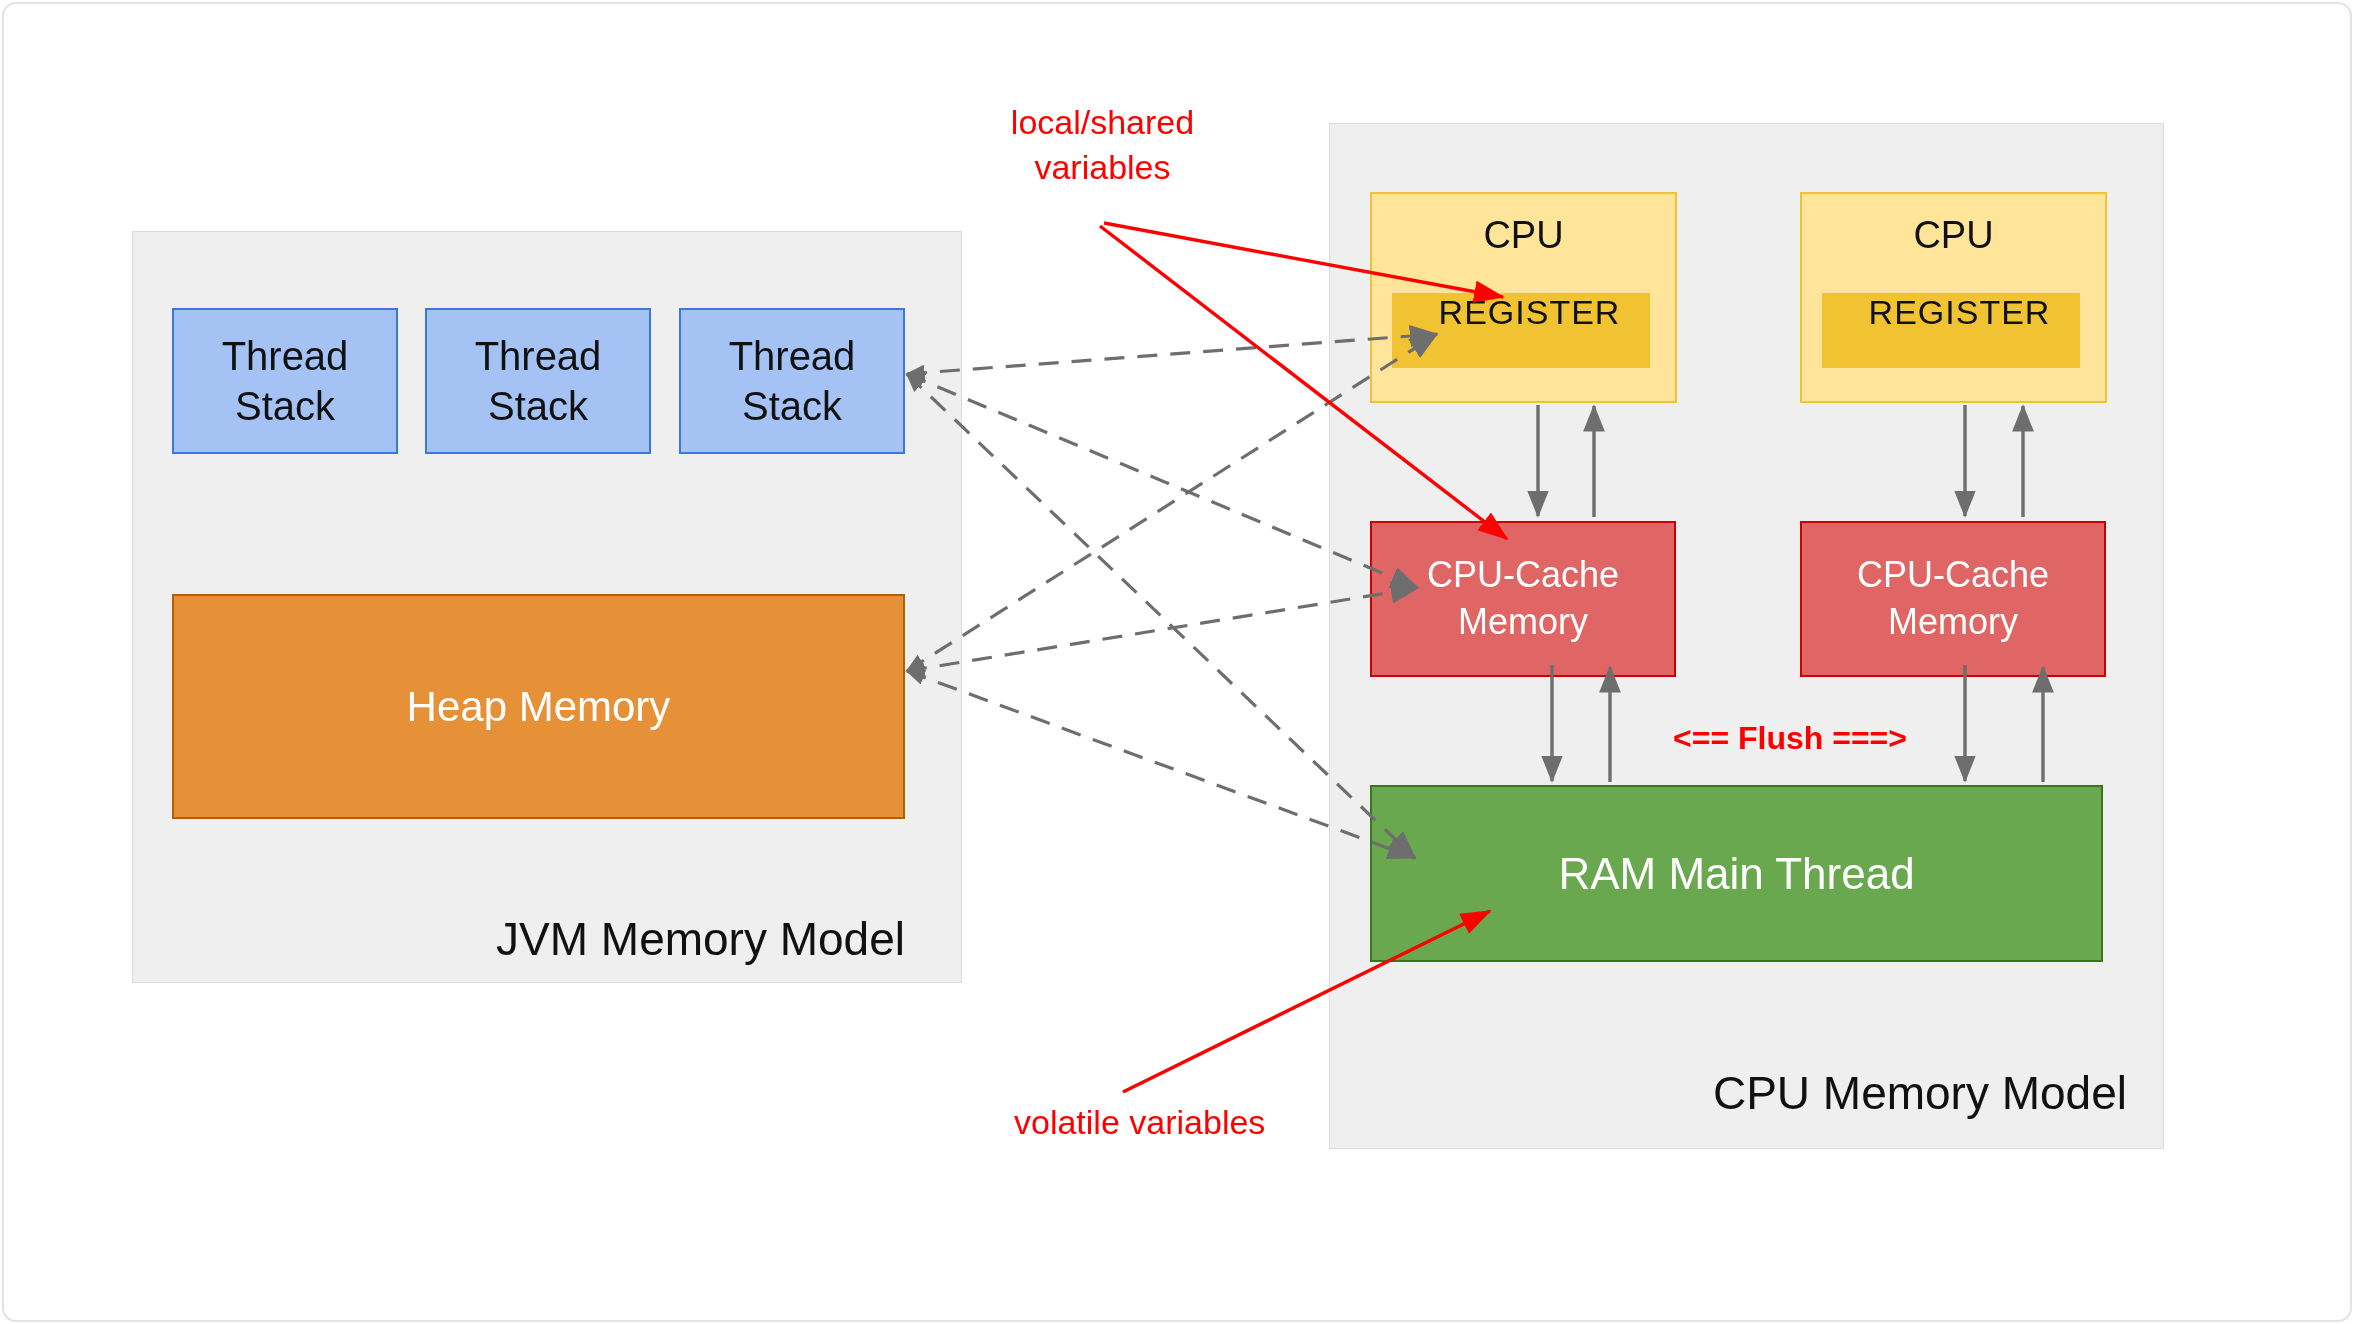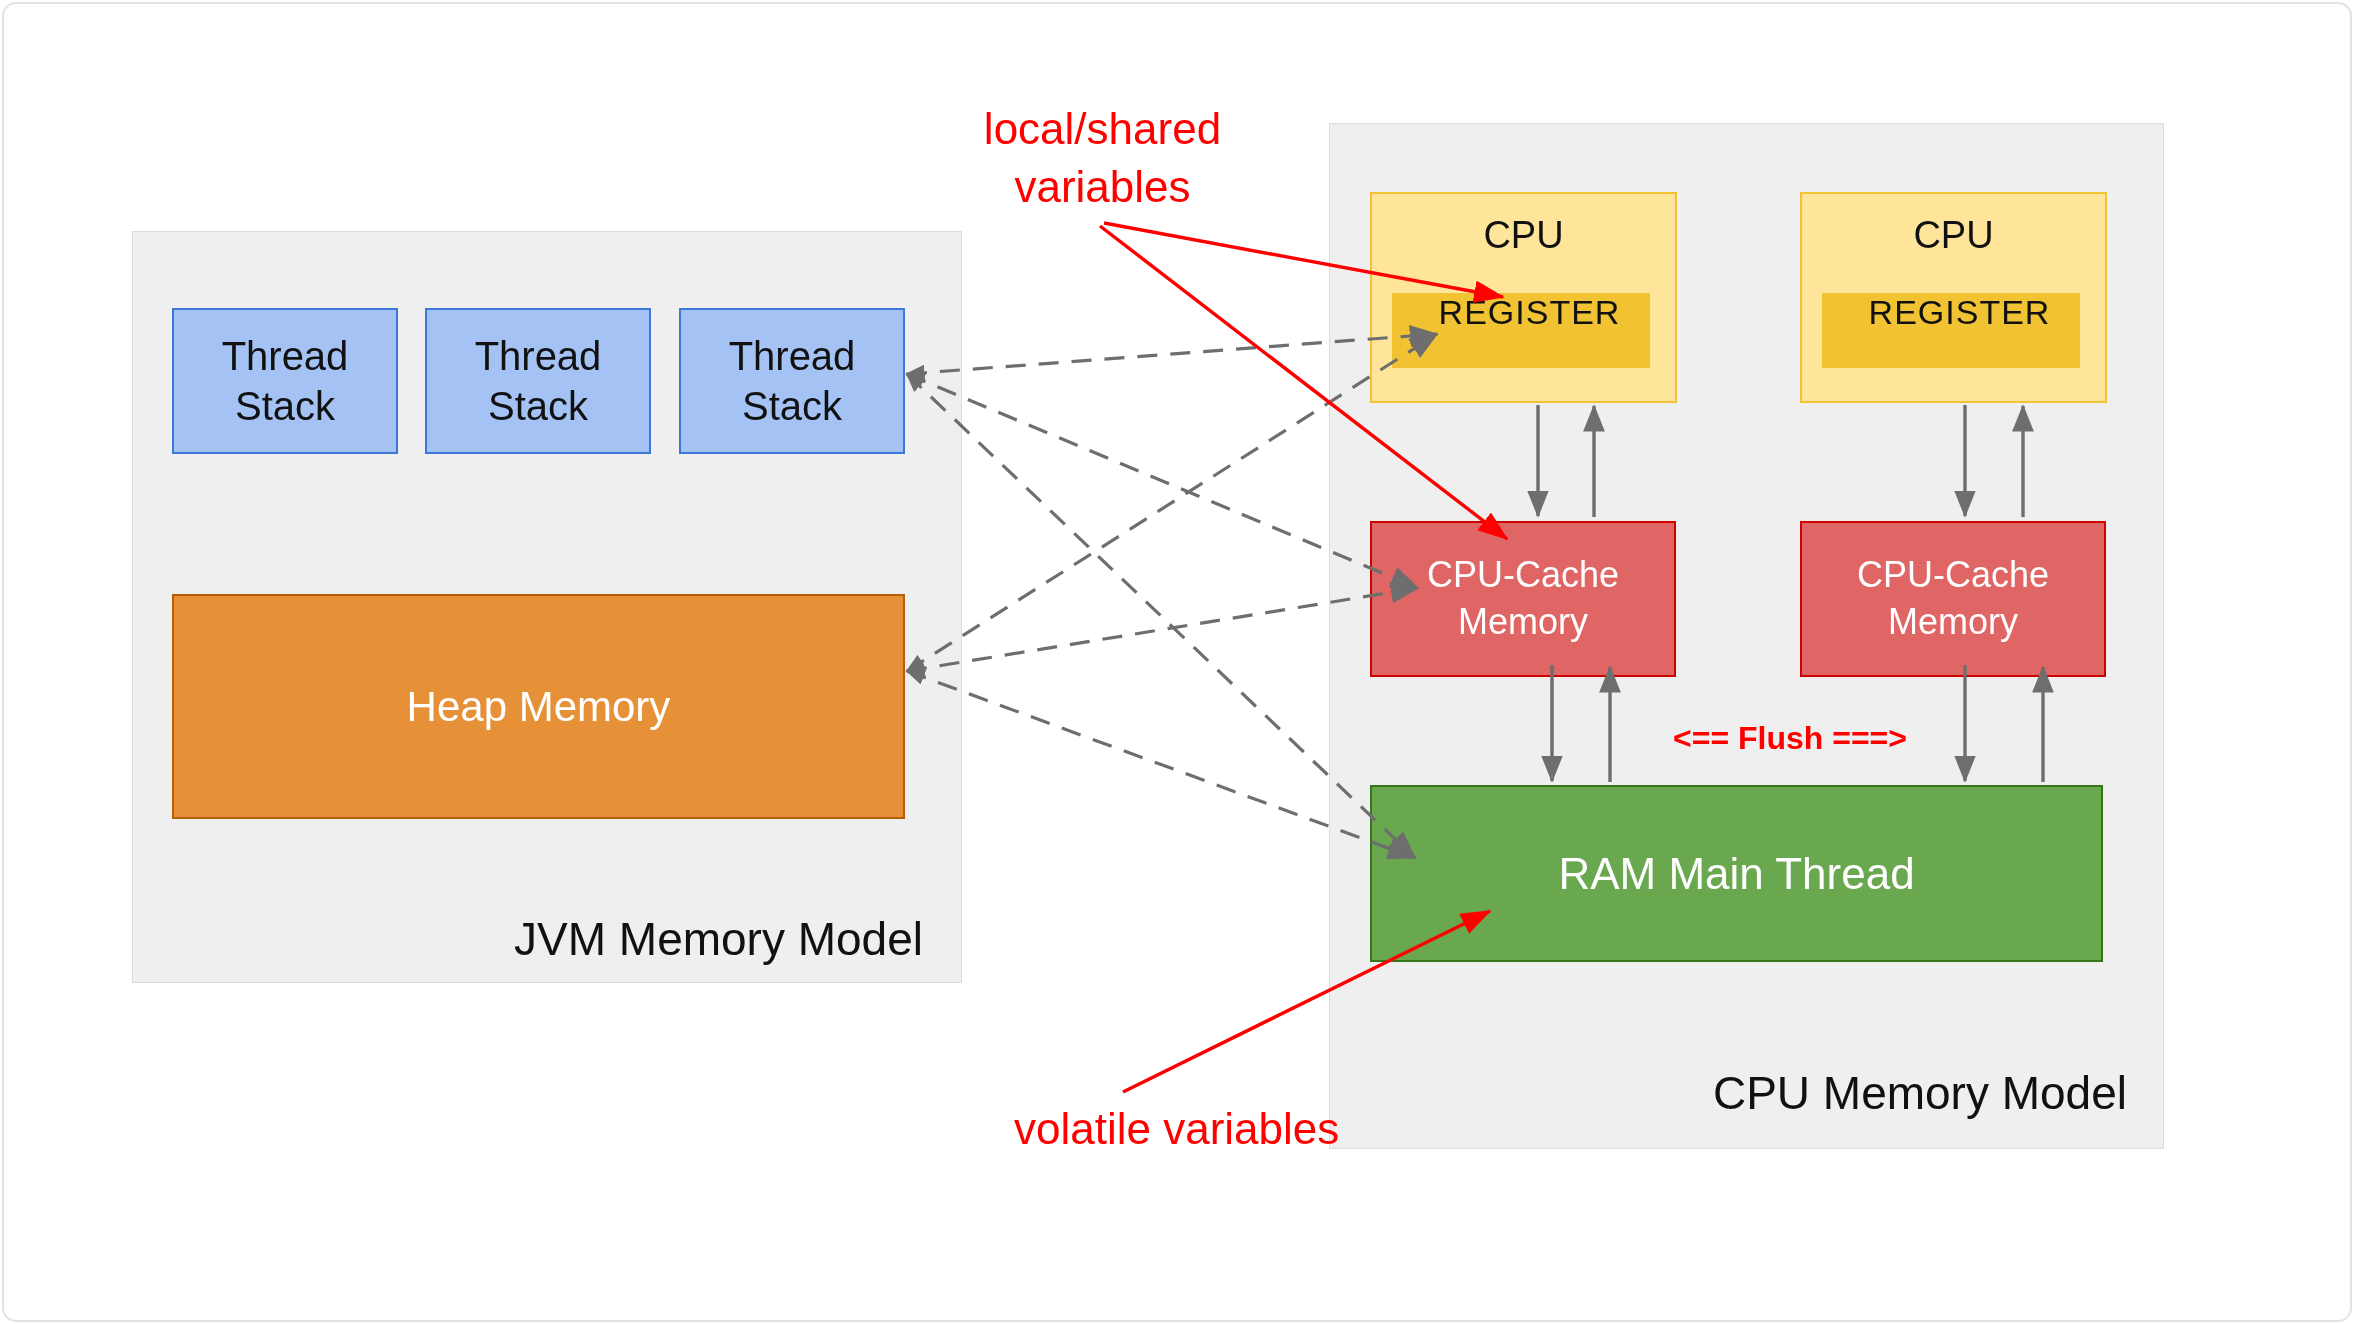--- a/index.html
+++ b/index.html
@@ -45,21 +45,21 @@
     border:2px solid var(--heap-border,#b45f06);
     color:var(--text-light,#fff);
     font-size:42px;
     margin-top:33px;
   }
   .panel-title{
     position:absolute;
     color:var(--text-dark,#111);
     font-size:46px;white-space:nowrap;
   }
-  .panel.jvm .panel-title{right:38px;bottom:16px;}
+  .panel.jvm .panel-title{right:56px;bottom:16px;}
   .panel.cpu .panel-title{right:36px;bottom:28px;margin-left:25px;}
 
   .cpu-unit{
     position:absolute;top:68px;width:307px;height:211px;
     box-sizing:border-box;
     background:var(--cpu-fill,#ffe599);
     border:2px solid var(--cpu-border,#f1c232);
   }
   .cpu-0{left:40px;} .cpu-1{left:470px;}
   .cpu-title{
@@ -92,21 +92,21 @@
   }
   .flush-label{
     position:absolute;left:1655px;top:720px;width:270px;
     text-align:center;
     color:var(--annotation-red,#ff0000);
     font-size:32px;font-weight:700;white-space:nowrap;
   }
   .annotation{
     position:absolute;
     color:var(--annotation-red,#ff0000);
-    font-size:44px;line-height:1.32;
+    font-size:34px;line-height:1.32;
   }
   .annotation.local-shared{left:960px;top:100px;width:285px;text-align:center;}
   .annotation.volatile{left:1006px;top:1100px;white-space:nowrap;margin-left:8px;}
 
   svg.overlay{
     position:absolute;left:0;top:0;width:2354px;height:1324px;
     z-index:10;pointer-events:none;
   }
   .dash{
     stroke:var(--connector-gray,#6e6e6e);

